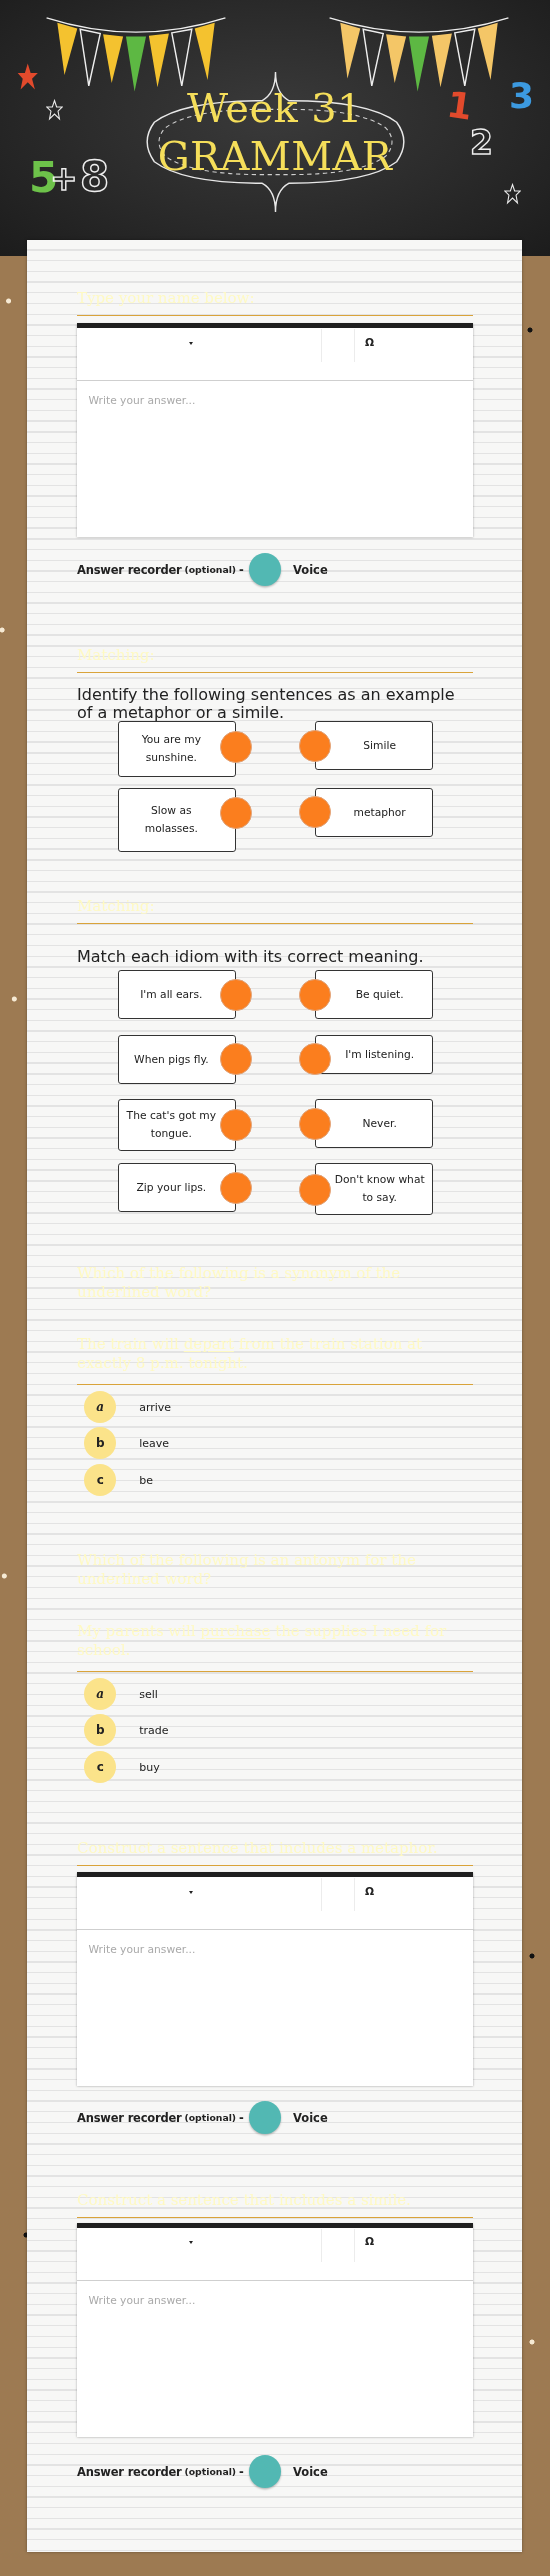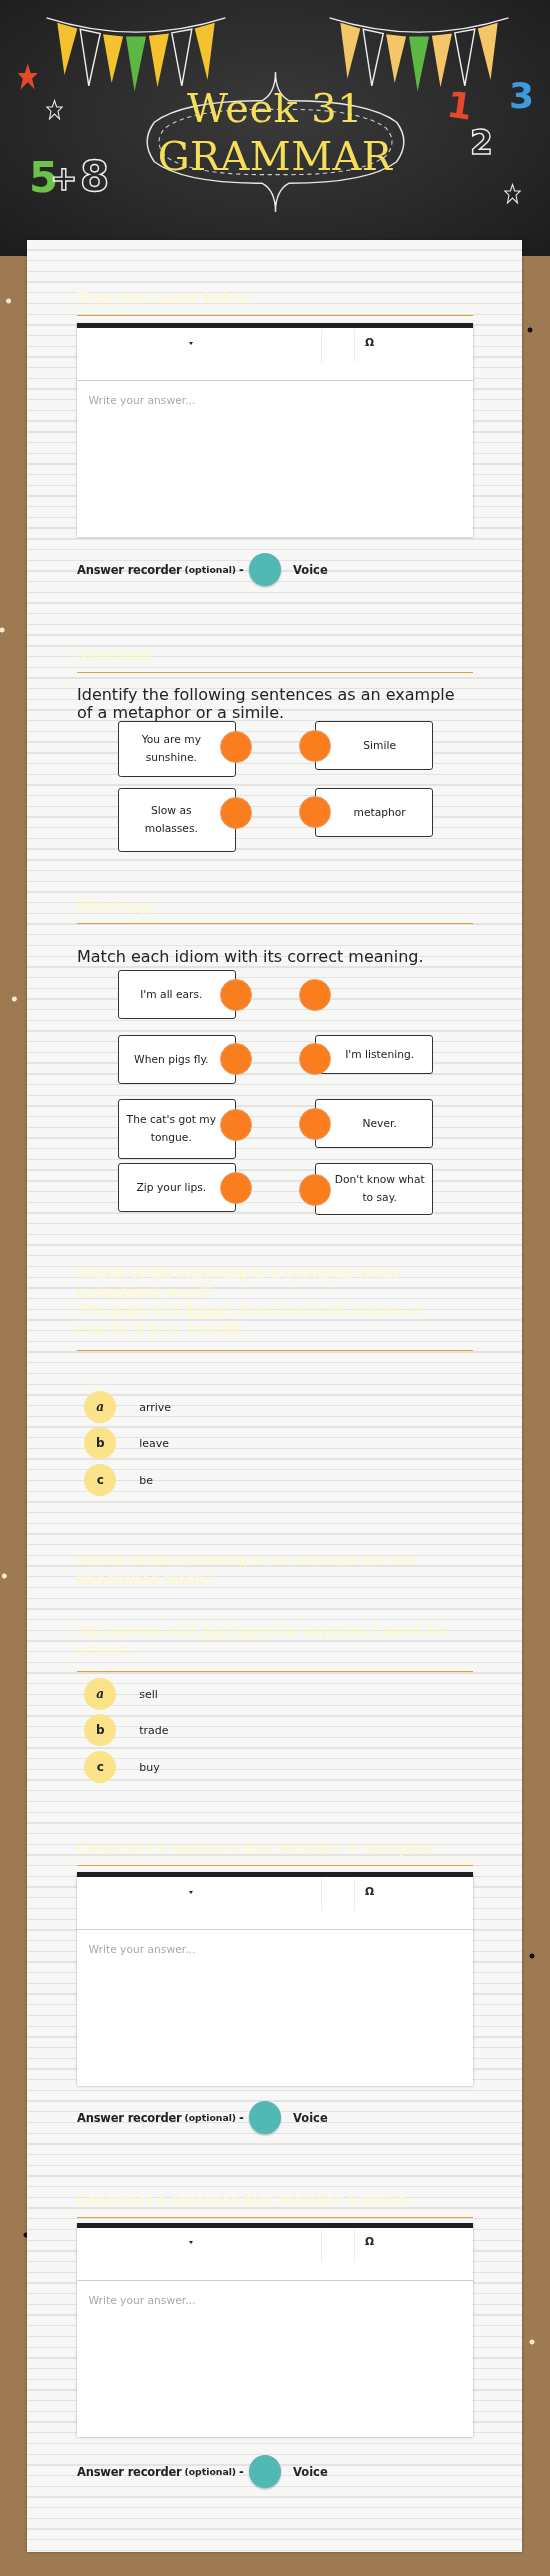--- a/index.html
+++ b/index.html
@@ -227,53 +227,56 @@
 
 <div class="section" style="top:897px;">
   <div class="heading" style="height:21.5px;">Matching:</div>
   <div class="rule" style="margin-top:4.3px;"></div>
   <div class="instr" style="margin-top:24px;">Match each idiom with its correct meaning.</div>
 
   <div class="match-box left" style="top:73px;height:49px;">
       <span>I'm all ears.</span>
     </div>
   <div class="dot" style="left:143px;top:82px;"></div>
+  <div class="match-box right" style="top:73px;height:49px;">
+      <span>Be quiet.</span>
+    </div>
   <div class="dot" style="left:222px;top:82px;"></div>
 
   <div class="match-box left" style="top:138px;height:49px;">
       <span>When pigs fly.</span>
     </div>
   <div class="dot" style="left:143px;top:146px;"></div>
   <div class="match-box right" style="top:138px;height:39px;">
       <span>I'm listening.</span>
     </div>
   <div class="dot" style="left:222px;top:146px;"></div>
 
-  <div class="match-box left" style="top:202px;height:60px;">
+  <div class="match-box left" style="top:202px;height:52px;">
       <span>The cat's got my tongue.</span>
     </div>
   <div class="dot" style="left:143px;top:212px;"></div>
   <div class="match-box right" style="top:202px;height:49px;">
       <span>Never.</span>
     </div>
   <div class="dot" style="left:222px;top:211px;"></div>
 
   <div class="match-box left" style="top:266px;height:49px;">
       <span>Zip your lips.</span>
     </div>
   <div class="dot" style="left:143px;top:275px;"></div>
   <div class="match-box right" style="top:266px;height:52px;">
       <span>Don't know what to say.</span>
     </div>
   <div class="dot" style="left:222px;top:277px;"></div>
 </div>
 
 <div class="section" style="top:1264px;">
   <div class="heading">Which of the following is a synonym of the underlined word?</div>
-  <div class="heading" style=""><span>The train will </span><u>depart</u><span> from the  train station at exactly 8 p.m. tonight.</span></div>
+  <div class="heading" style="margin-top:34px;"><span>The train will </span><u>depart</u><span> from the  train station at exactly 8 p.m. tonight.</span></div>
   <div class="rule" style="margin-top:11.5px;height:1.1px;"></div>
 
   <div class="opt" style="top:127px;">
     <span class="opt-badge script">a</span>
     <span class="opt-text">arrive</span>
   </div>
   <div class="opt" style="top:163px;">
     <span class="opt-badge">b</span>
     <span class="opt-text">leave</span>
   </div>

